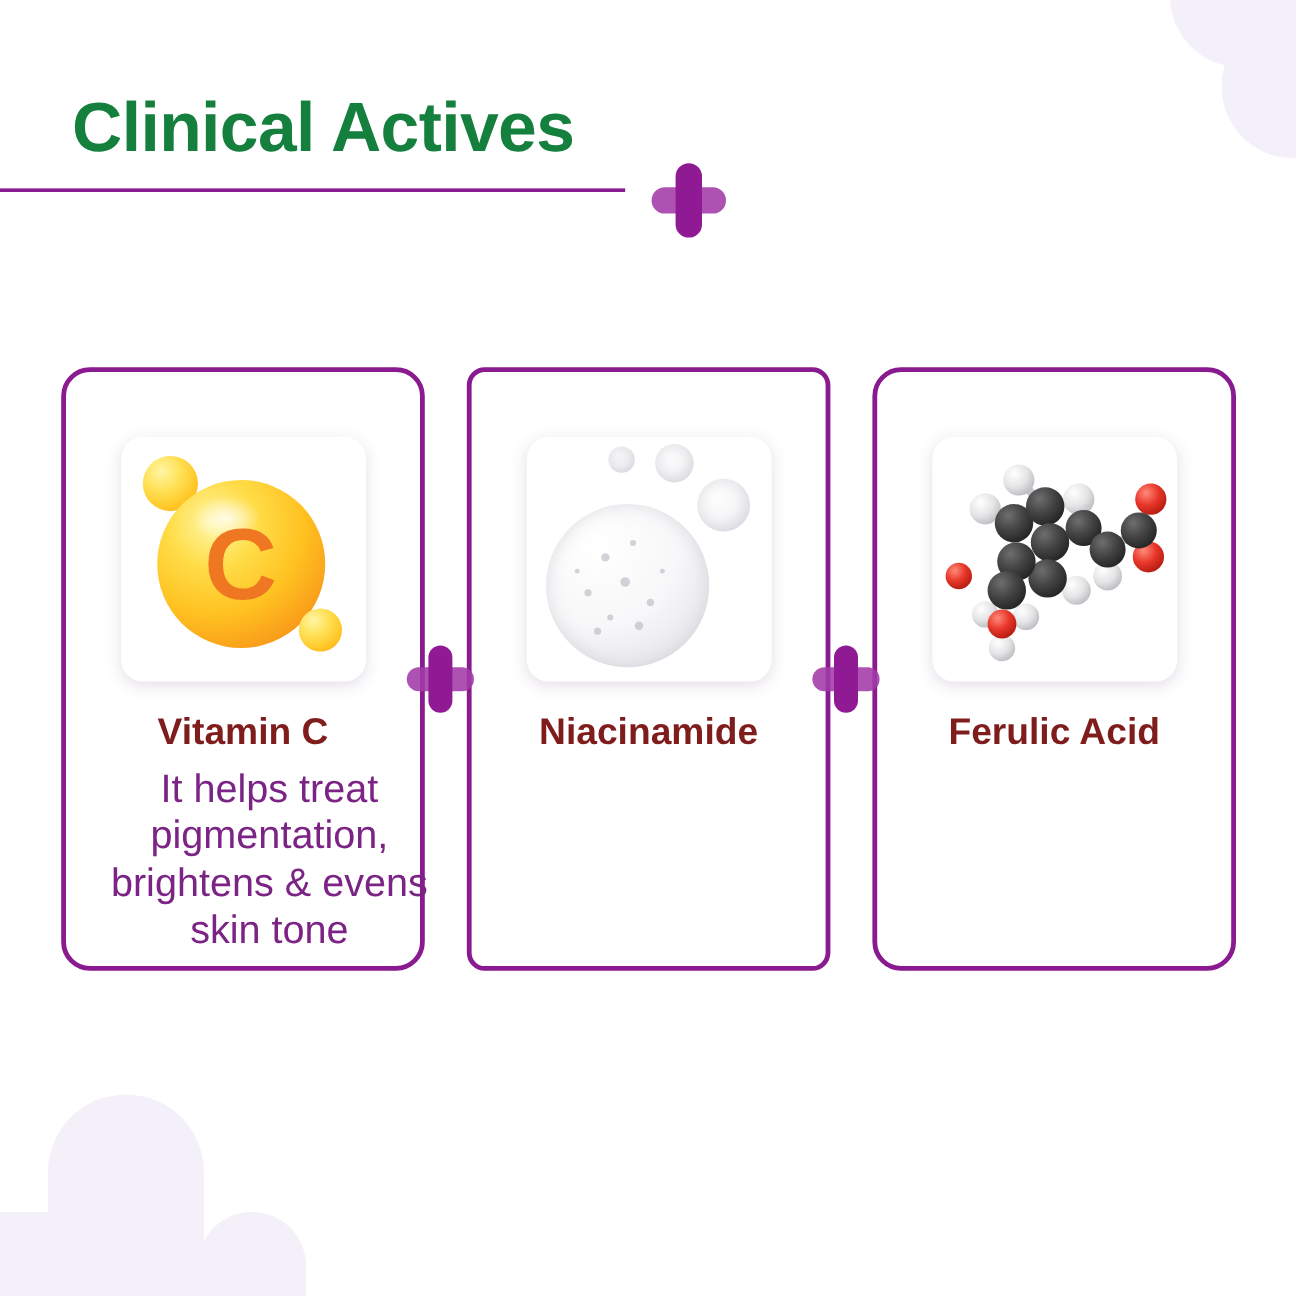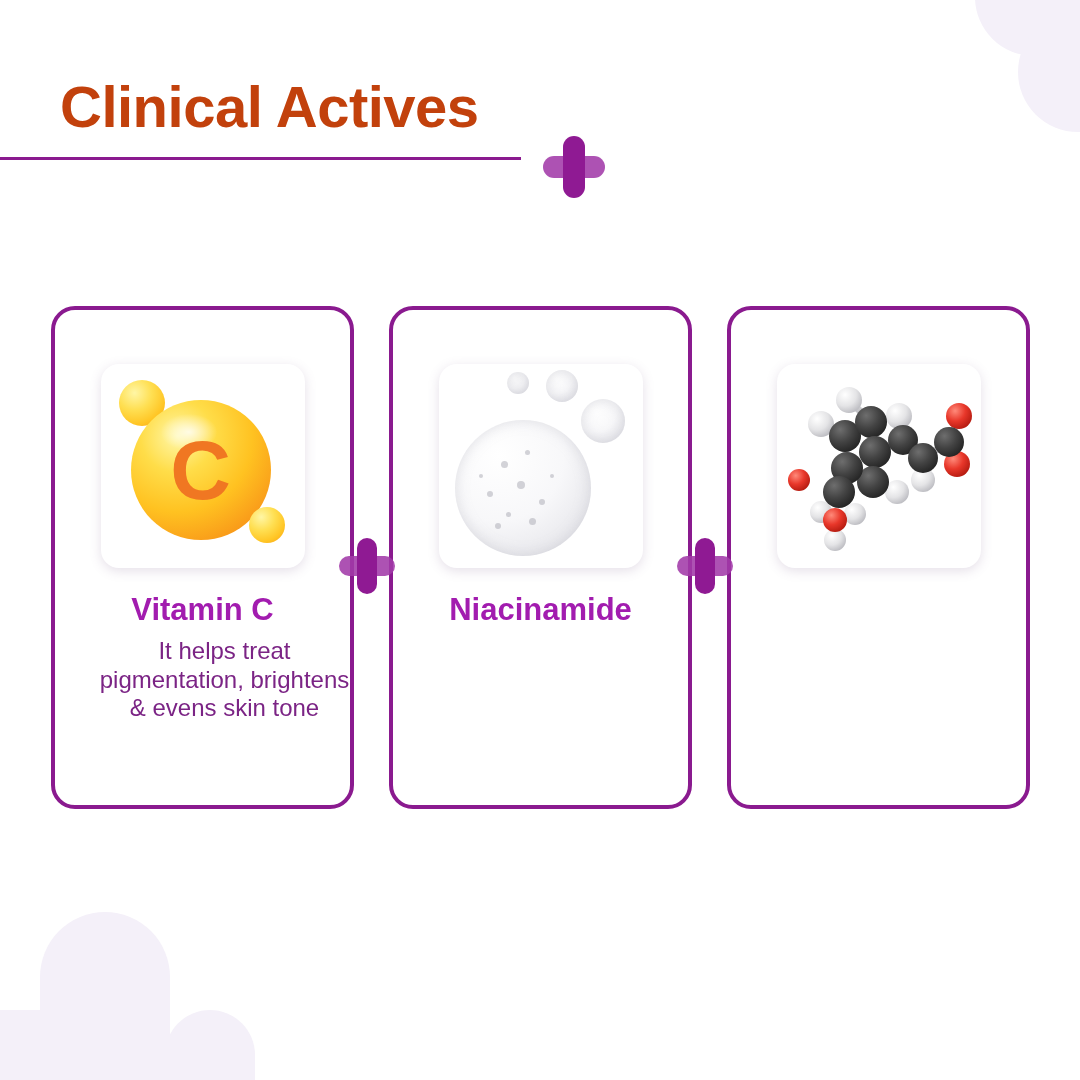--- a/index.html
+++ b/index.html
@@ -66,21 +66,21 @@
     top: 0; left: 0;
     width: 1080px;
     z-index: 3;
   }
   .page-title {
     position: absolute;
     top: 78px;
     left: 60px;
     font-size: 58px;
     font-weight: bold;
-    color: #c2410c;
+    color: #15803d;
     letter-spacing: -0.5px;
     line-height: 1;
     white-space: nowrap;
   }
   .title-rule {
     position: absolute;
     top: 157px;
     left: 0;
     width: 521px;
     height: 3px;
@@ -134,21 +134,21 @@
     position: absolute;
     top: 0;
     width: 303px;
     height: 503px;
     box-sizing: border-box;
     border: 4px solid #8a1a8f;
     border-radius: 24px;
     background: #ffffff;
   }
   .card-1 { left: 51px; }
-  .card-2 { left: 389px; }
+  .card-2 { left: 389px; border-radius: 15px; }
   .card-3 { left: 727px; }
 
   .card-inner {
     position: absolute;
     inset: 0;
     display: flex;
     flex-direction: column;
     align-items: center;
     padding-top: 54px;
   }
@@ -162,27 +162,27 @@
     box-shadow: 0 3px 12px rgba(110, 80, 130, 0.18);
     position: relative;
     overflow: hidden;
     flex: none;
   }
 
   .ingredient-name {
     margin-top: 26px;
     font-size: 31px;
     font-weight: bold;
-    color: #a21caf;
+    color: #7f1d1d;
     line-height: 1;
     text-align: center;
   }
   .ingredient-desc {
     margin-top: 12px;
-    font-size: 24px;
+    font-size: 33px;
     color: #7b2485;
     line-height: 1.19;
     text-align: center;
     width: 268px;
     margin-left: 44px;
   }
 
   
   .connector {
     position: absolute;
@@ -374,20 +374,21 @@
           <circle cx="94" cy="58" r="16" fill="url(#gC)"></circle>
           <circle cx="98" cy="88" r="16" fill="url(#gC)"></circle>
           <circle cx="96" cy="118" r="16" fill="url(#gC)"></circle>
           <circle cx="70" cy="104" r="16" fill="url(#gC)"></circle>
           <circle cx="62" cy="128" r="16" fill="url(#gC)"></circle>
           <circle cx="126" cy="76" r="15" fill="url(#gC)"></circle>
           <circle cx="146" cy="94" r="15" fill="url(#gC)"></circle>
           <circle cx="172" cy="78" r="15" fill="url(#gC)"></circle>
         </svg>
       </div>
+      <div class="ingredient-name">Ferulic Acid</div>
     </div>
   </div>
 
   <div class="plus-icon connector connector-1">
     <span class="bar bar-h"></span>
     <span class="bar bar-v"></span>
   </div>
   <div class="plus-icon connector connector-2">
     <span class="bar bar-h"></span>
     <span class="bar bar-v"></span>

